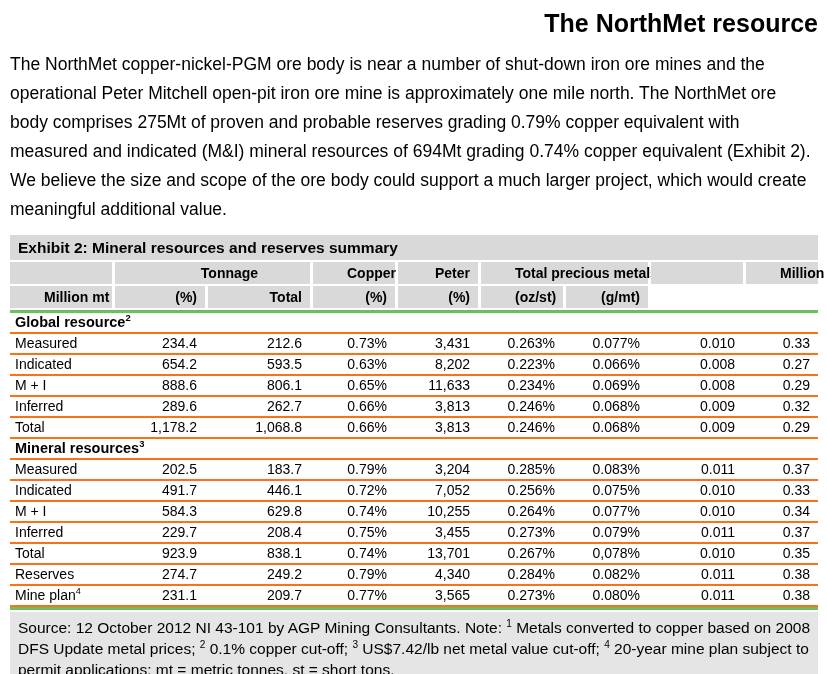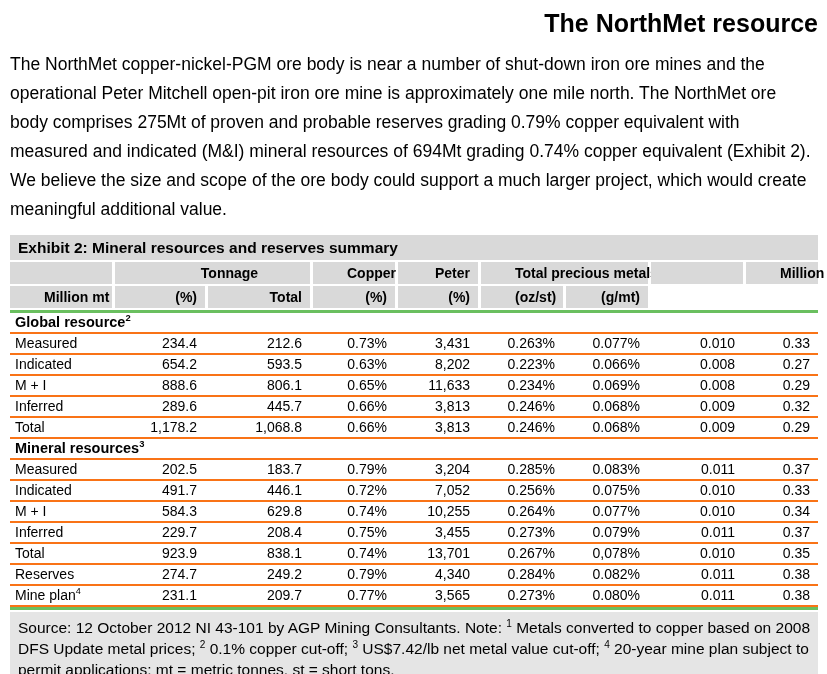--- a/index.html
+++ b/index.html
@@ -126,21 +126,21 @@
           <div class="cell num">0.65%</div>
           <div class="cell num">11,633</div>
           <div class="cell num">0.234%</div>
           <div class="cell num">0.069%</div>
           <div class="cell num">0.008</div>
           <div class="cell num">0.29</div>
         </div>
         <div class="trow data-row">
           <div class="cell label"><span>Inferred</span></div>
           <div class="cell num">289.6</div>
-          <div class="cell num">445.7</div>
+          <div class="cell num">262.7</div>
           <div class="cell num">0.66%</div>
           <div class="cell num">3,813</div>
           <div class="cell num">0.246%</div>
           <div class="cell num">0.068%</div>
           <div class="cell num">0.009</div>
           <div class="cell num">0.32</div>
         </div>
         <div class="trow data-row">
           <div class="cell label"><span>Total</span></div>
           <div class="cell num">1,178.2</div>

